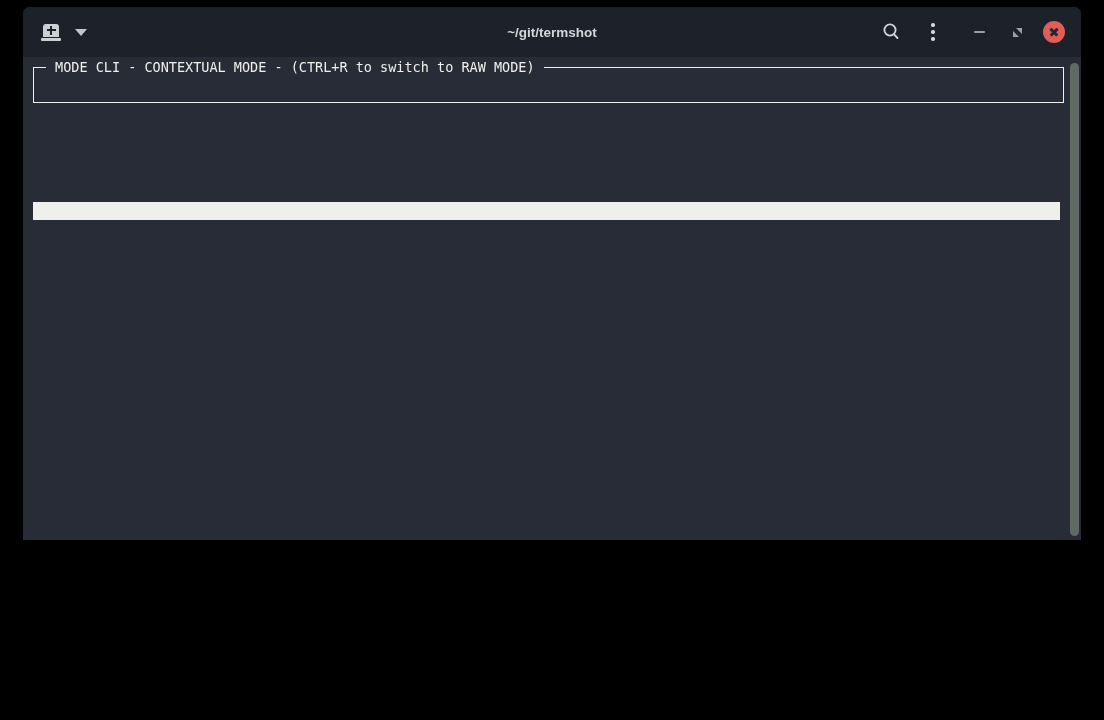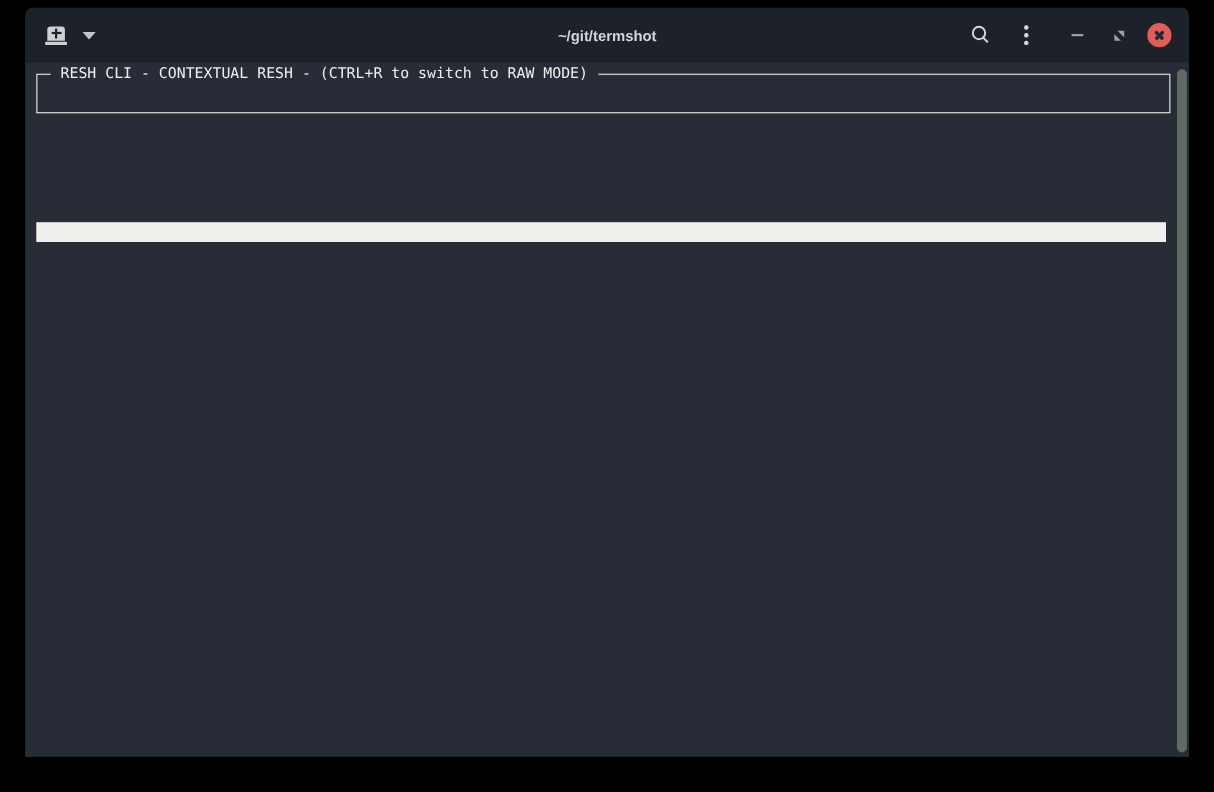--- a/index.html
+++ b/index.html
@@ -16,21 +16,21 @@
     --close-red:#e15d5a;
     --icon-gray:#d5d7d9;
     --window-control-gray:#9aa0a6;
     --title-text:#d3d6d9;
   }
   *{margin:0;padding:0;box-sizing:border-box;}
   html,body{width:1104px;height:720px;background:var(--page-bg);overflow:hidden;}
   body{position:relative;font-family:"DejaVu Sans Mono","Liberation Mono",monospace;}
 
   .window{
-    position:absolute;left:23px;top:7px;width:1058px;height:681px;
+    position:absolute;left:23px;top:7px;width:1058px;height:533px;
     background:var(--terminal-bg);
     border-radius:7px 7px 0 0;overflow:hidden;text-align:center;
   }
 
   
   .titlebar{
     position:absolute;left:0;top:0;right:0;height:50px;
     background:var(--titlebar-bg);
     display:flex;align-items:center;
     font-family:"Liberation Sans","DejaVu Sans",sans-serif;
@@ -153,21 +153,21 @@
       </button>
       <button class="tb-btn btn-close">
         <span class="close-circle"></span>
       </button>
     </div>
   </div>
 
   <div class="terminal">
 
     <div class="resh-box">
-      <span class="resh-label">RESH CLI - CONTEXTUAL RESH - (CTRL+R to switch to RAW MODE)</span>
+      <span class="resh-label">MODE CLI - CONTEXTUAL MODE - (CTRL+R to switch to RAW MODE)</span>
       <div class="resh-input"></div>
     </div>
 
     <div class="history-list">
   <div class="row">
     
   </div>
 
   <div class="row">
     

